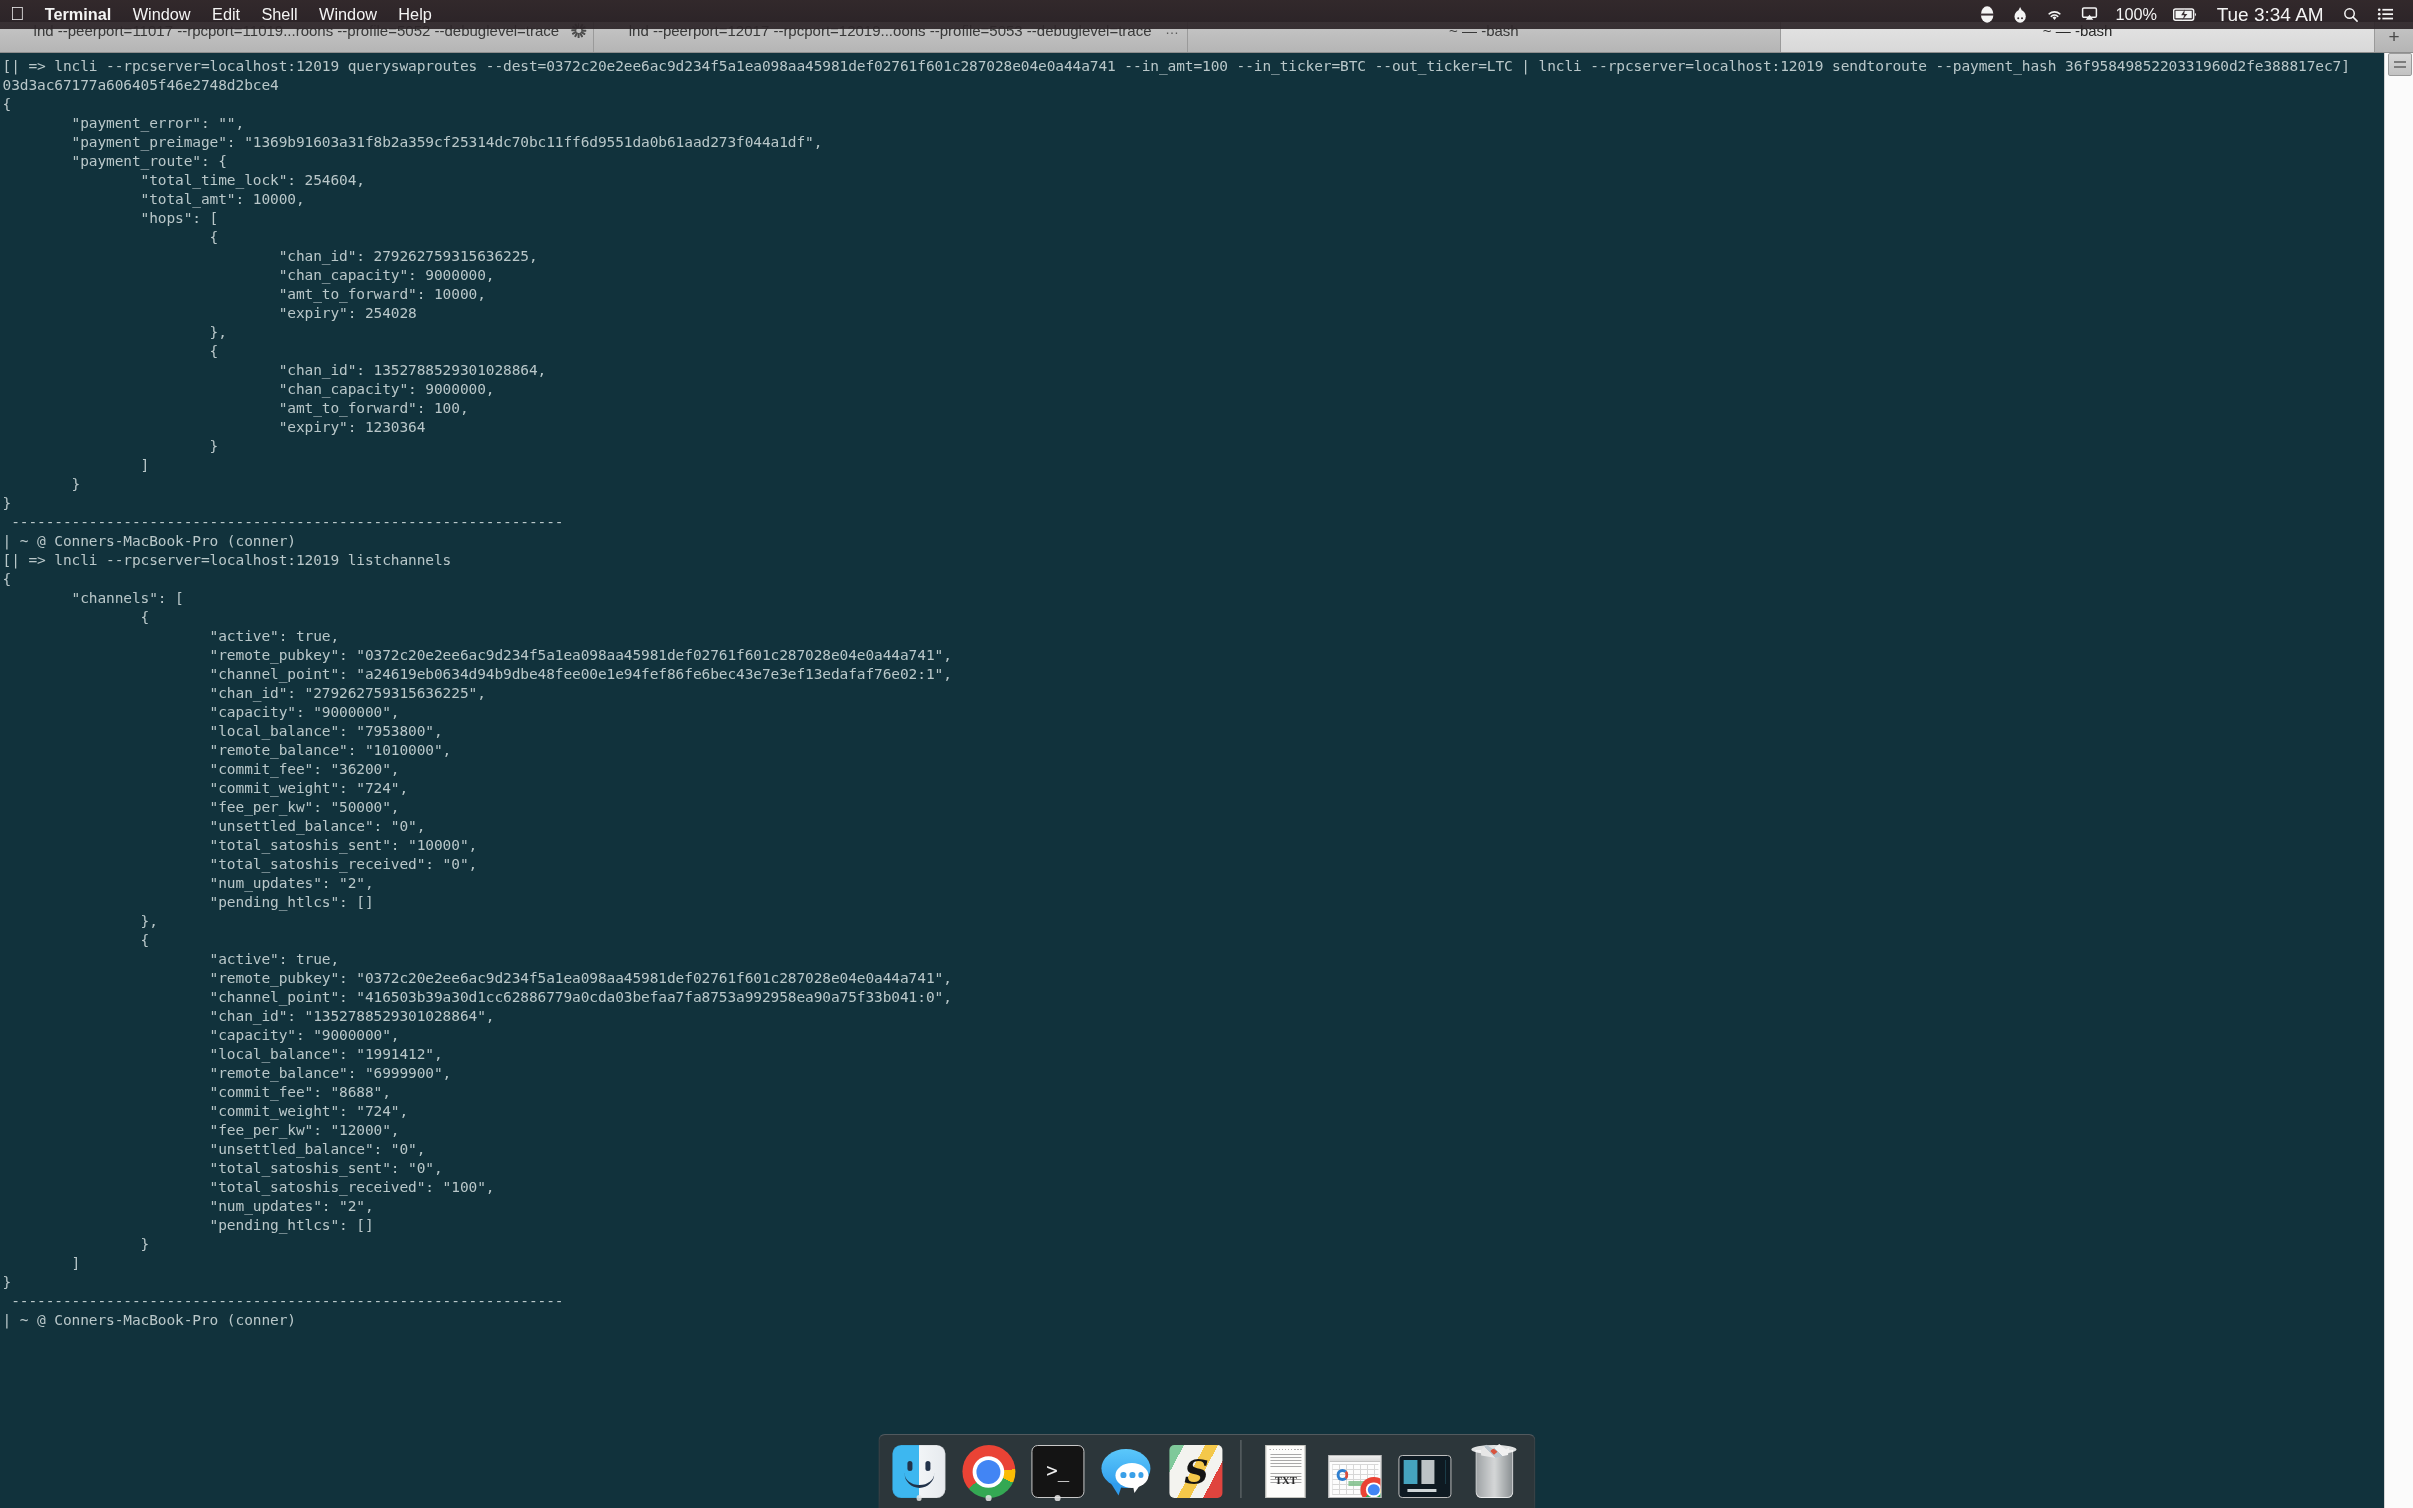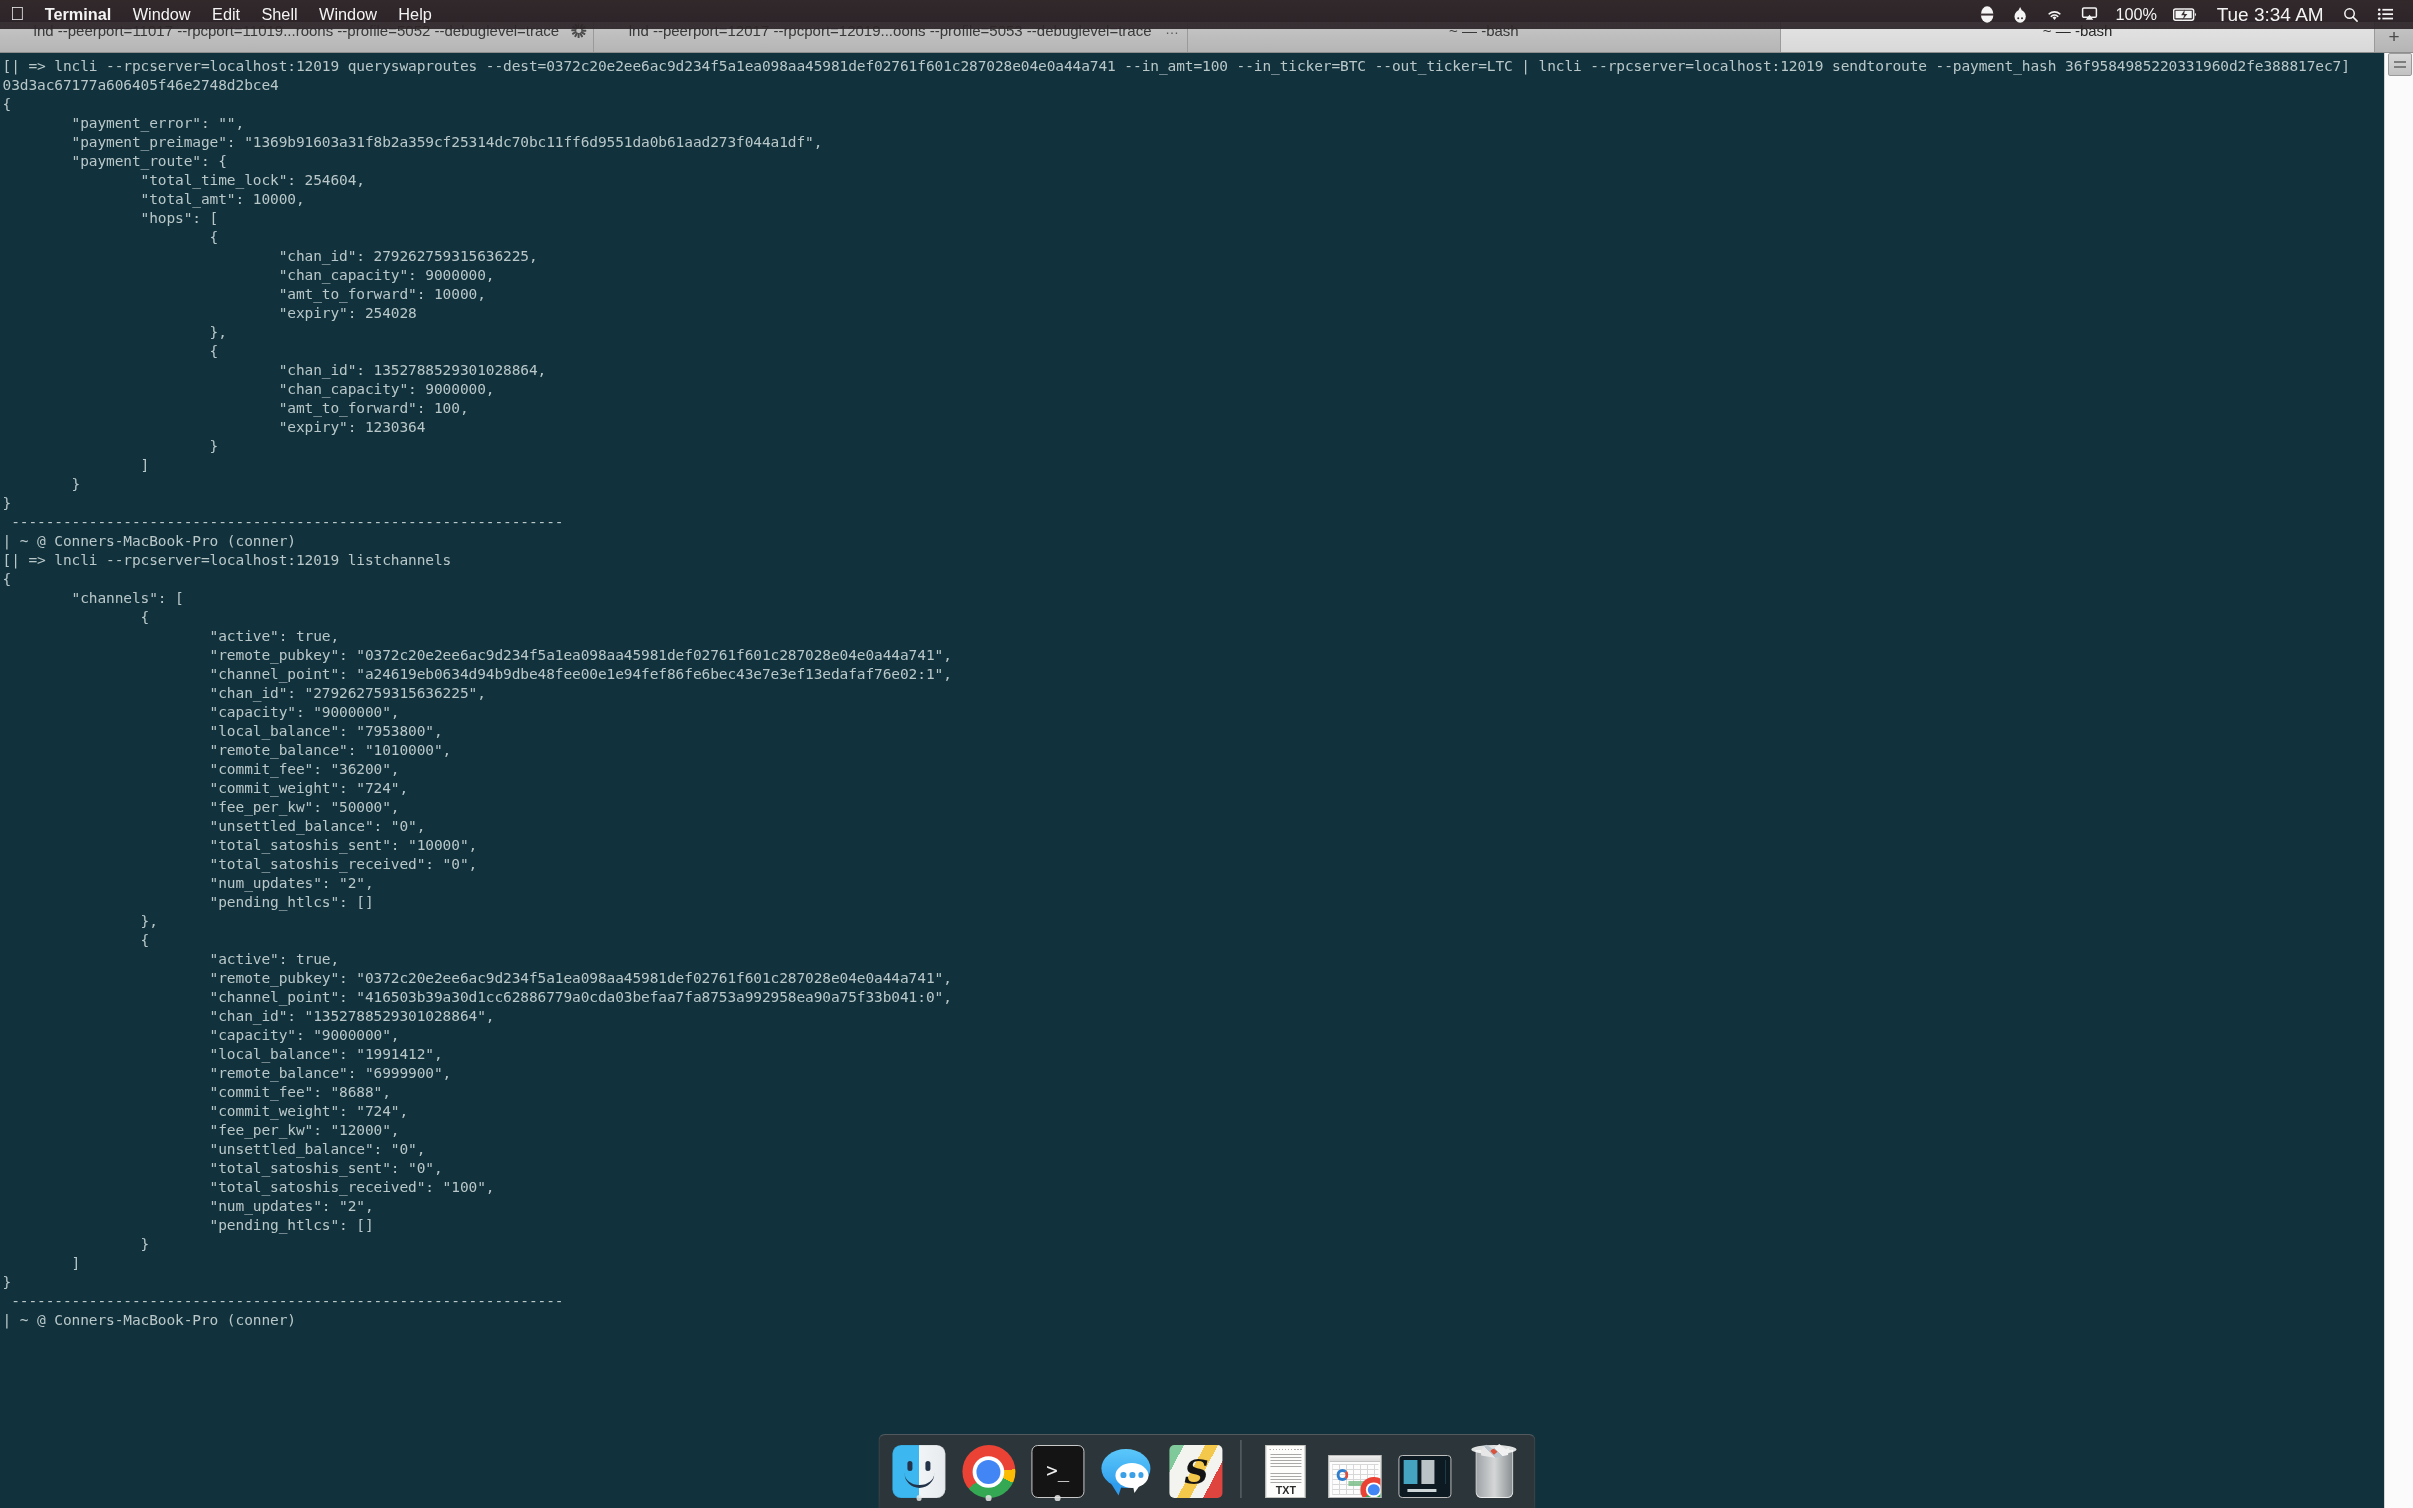--- a/index.html
+++ b/index.html
@@ -422,26 +422,26 @@
     background: repeating-linear-gradient(90deg, #aeaeae 0 1.3px, transparent 1.3px 3.1px);
   }
   .ico-doc .txtlines {
     position: absolute;
     top: 7.5px; left: 3.1px; right: 3.8px; bottom: 14px;
     background: repeating-linear-gradient(180deg, #8d8d8d 0 0.9px, transparent 0.9px 3.1px);
     opacity: .75;
   }
   .ico-doc .lbl {
     position: absolute;
-    bottom: 1px; left: 0; right: 0;
+    bottom: 11px; left: 0; right: 0;
     text-align: center;
     font-size: 10.7px;
     font-weight: bold;
     color: #2b2b2b;
-    font-family: Liberation Sans, sans-serif;
+    font-family: Liberation Serif, serif;
   }
 
   .ico-sheet {
     width: 53px; height: 43px;
     background: #fdfdfd;
     border: 0.6px solid #bdbdbd;
     position: relative;
     overflow: hidden;
   }
   .ico-sheet .bar {

